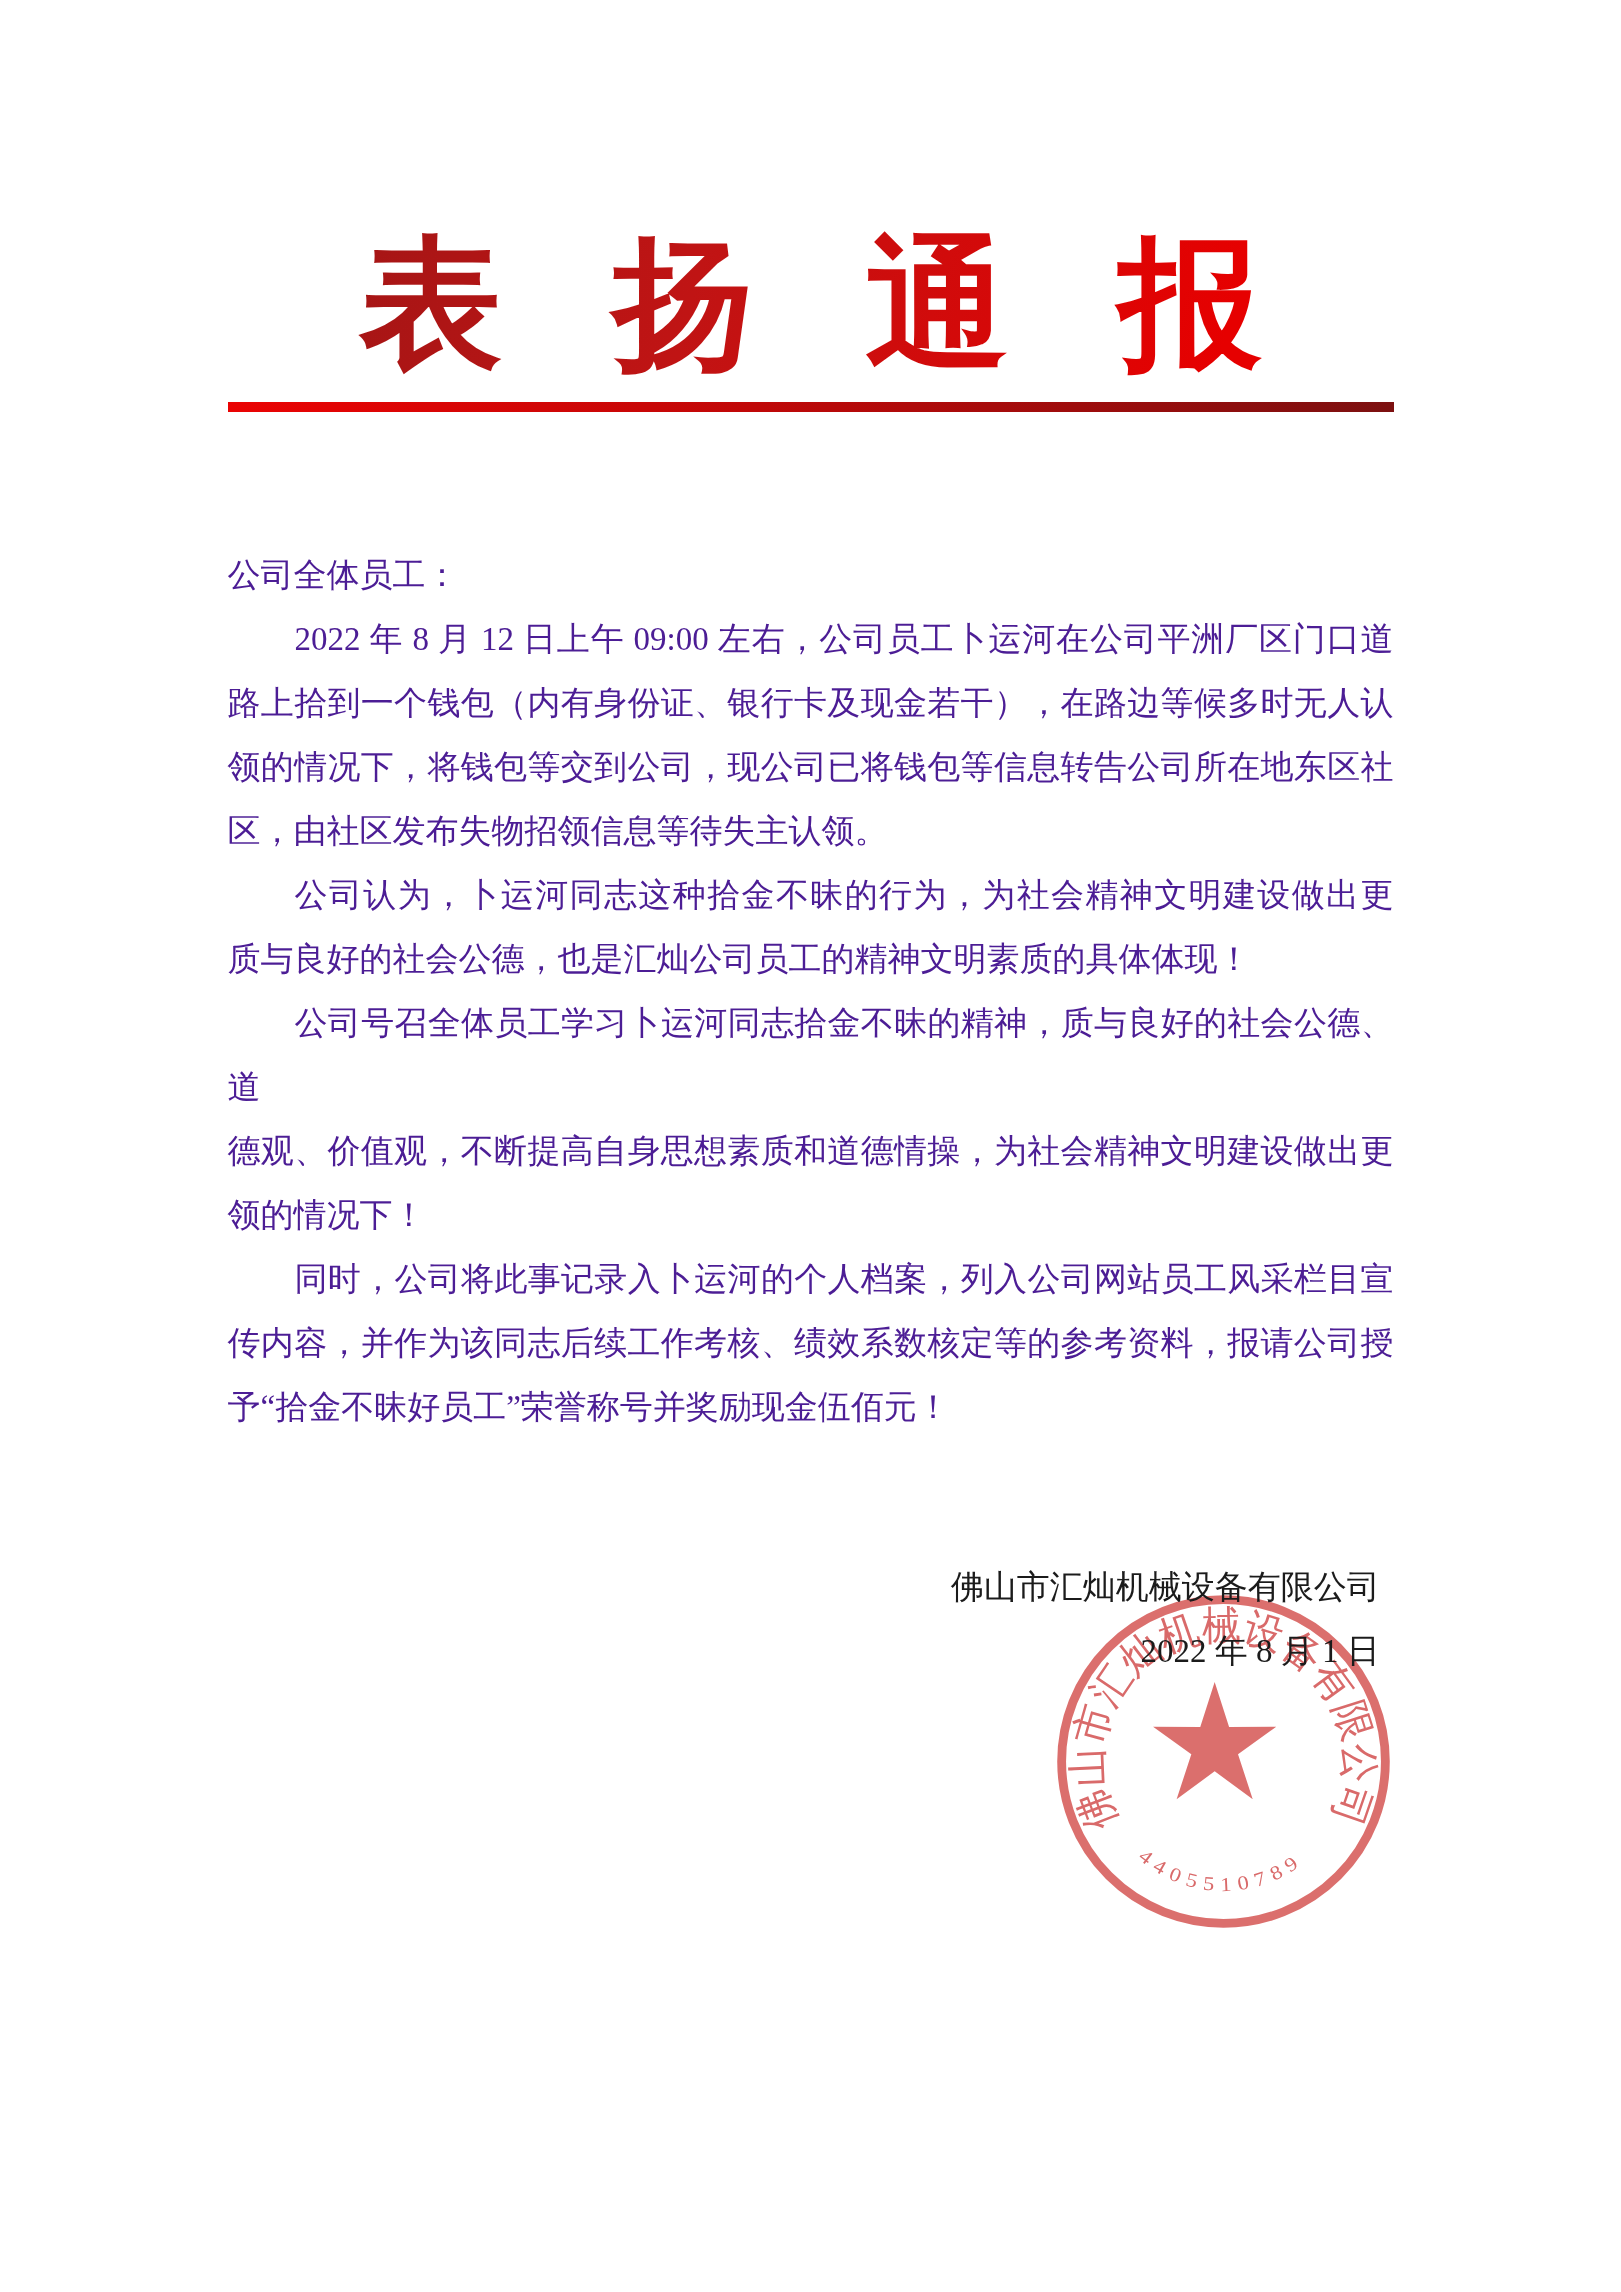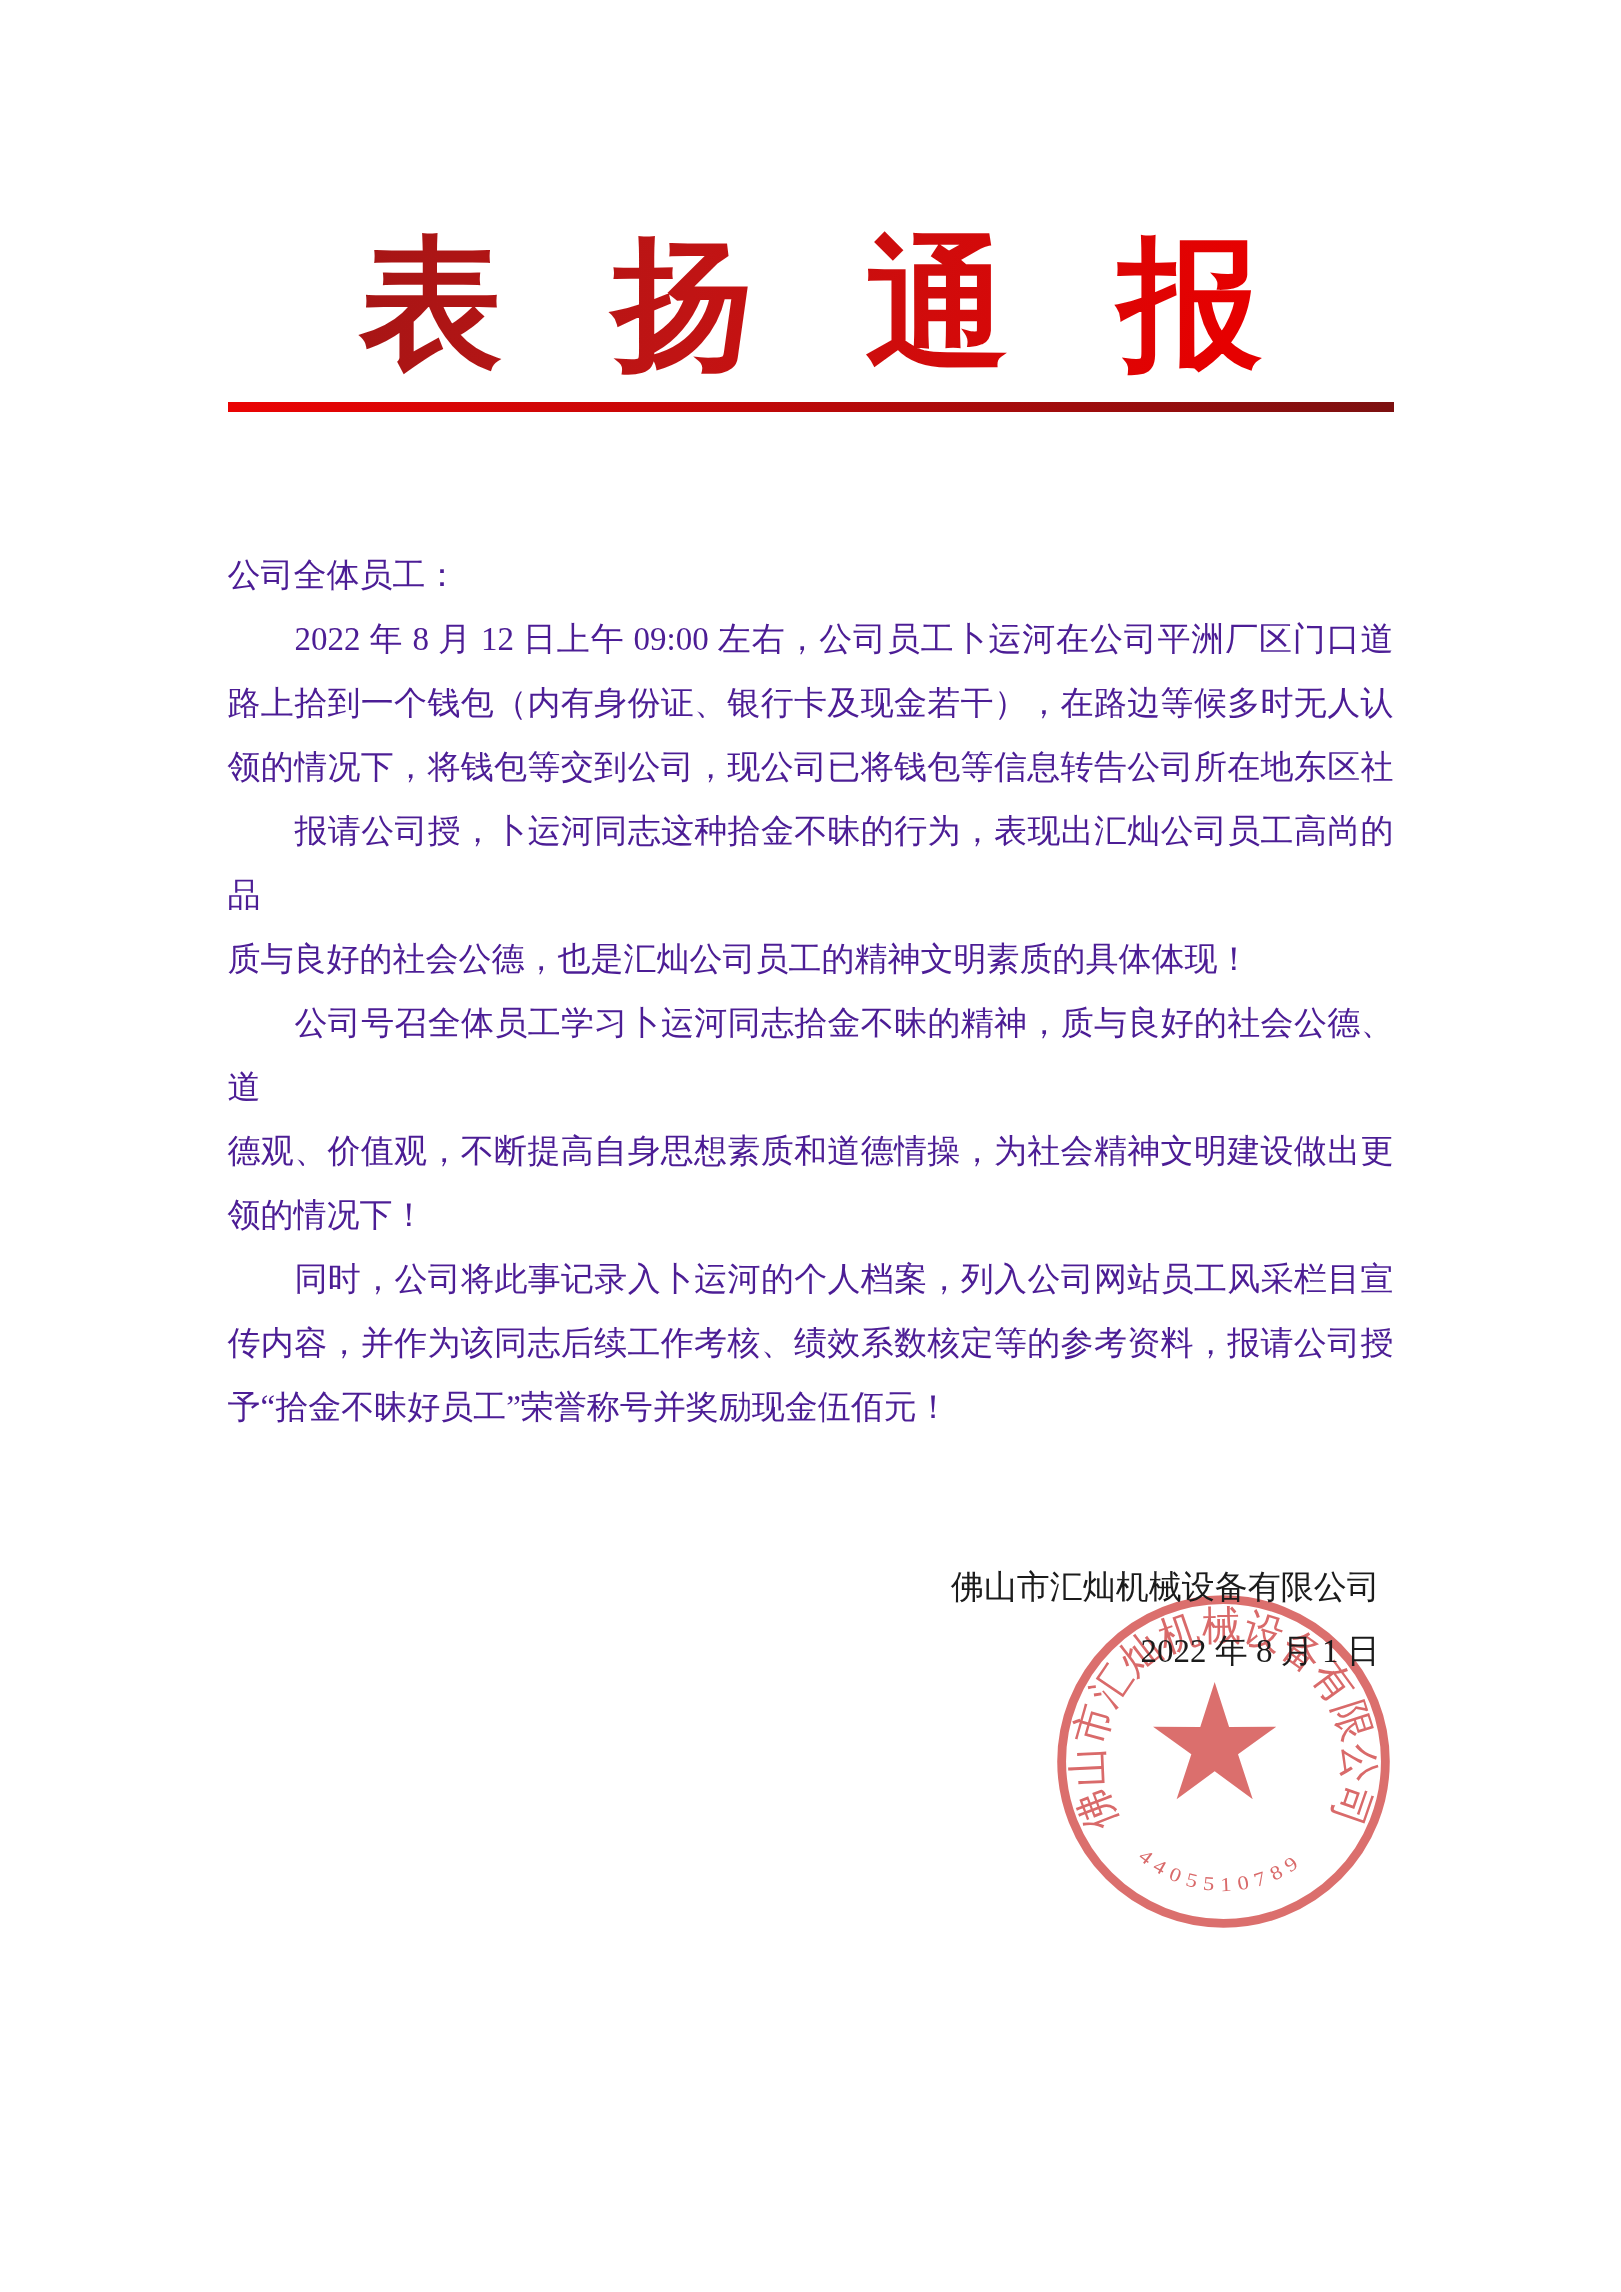--- a/index.html
+++ b/index.html
@@ -93,21 +93,22 @@
   <div class="content">
 
     <div class="title">表扬通报</div>
     <div class="rule"></div>
 
     <div class="body-block">
       <div class="line">公司全体员工：</div>
       <div class="line indent fill">2022 年 8 月 12 日上午 09:00 左右，公司员工卜运河在公司平洲厂区门口道</div>
       <div class="line fill">路上拾到一个钱包（内有身份证、银行卡及现金若干），在路边等候多时无人认</div>
       <div class="line fill">领的情况下，将钱包等交到公司，现公司已将钱包等信息转告公司所在地东区社</div>
-      <div class="line indent fill">报请公司授，卜运河同志这种拾金不昧的行为，表现出汇灿公司员工高尚的品</div>
+      <div class="line">区，由社区发布失物招领信息等待失主认领。</div>
+      <div class="line indent fill">公司认为，卜运河同志这种拾金不昧的行为，为社会精神文明建设做出更</div>
       <div class="line">质与良好的社会公德，也是汇灿公司员工的精神文明素质的具体体现！</div>
       <div class="line indent fill">公司号召全体员工学习卜运河同志拾金不昧的精神，质与良好的社会公德、道</div>
       <div class="line fill">德观、价值观，不断提高自身思想素质和道德情操，为社会精神文明建设做出更</div>
       <div class="line">领的情况下！</div>
       <div class="line indent fill">同时，公司将此事记录入卜运河的个人档案，列入公司网站员工风采栏目宣</div>
       <div class="line fill">传内容，并作为该同志后续工作考核、绩效系数核定等的参考资料，报请公司授</div>
       <div class="line">予“拾金不昧好员工”荣誉称号并奖励现金伍佰元！</div>
     </div>
 
     <div class="signature">

